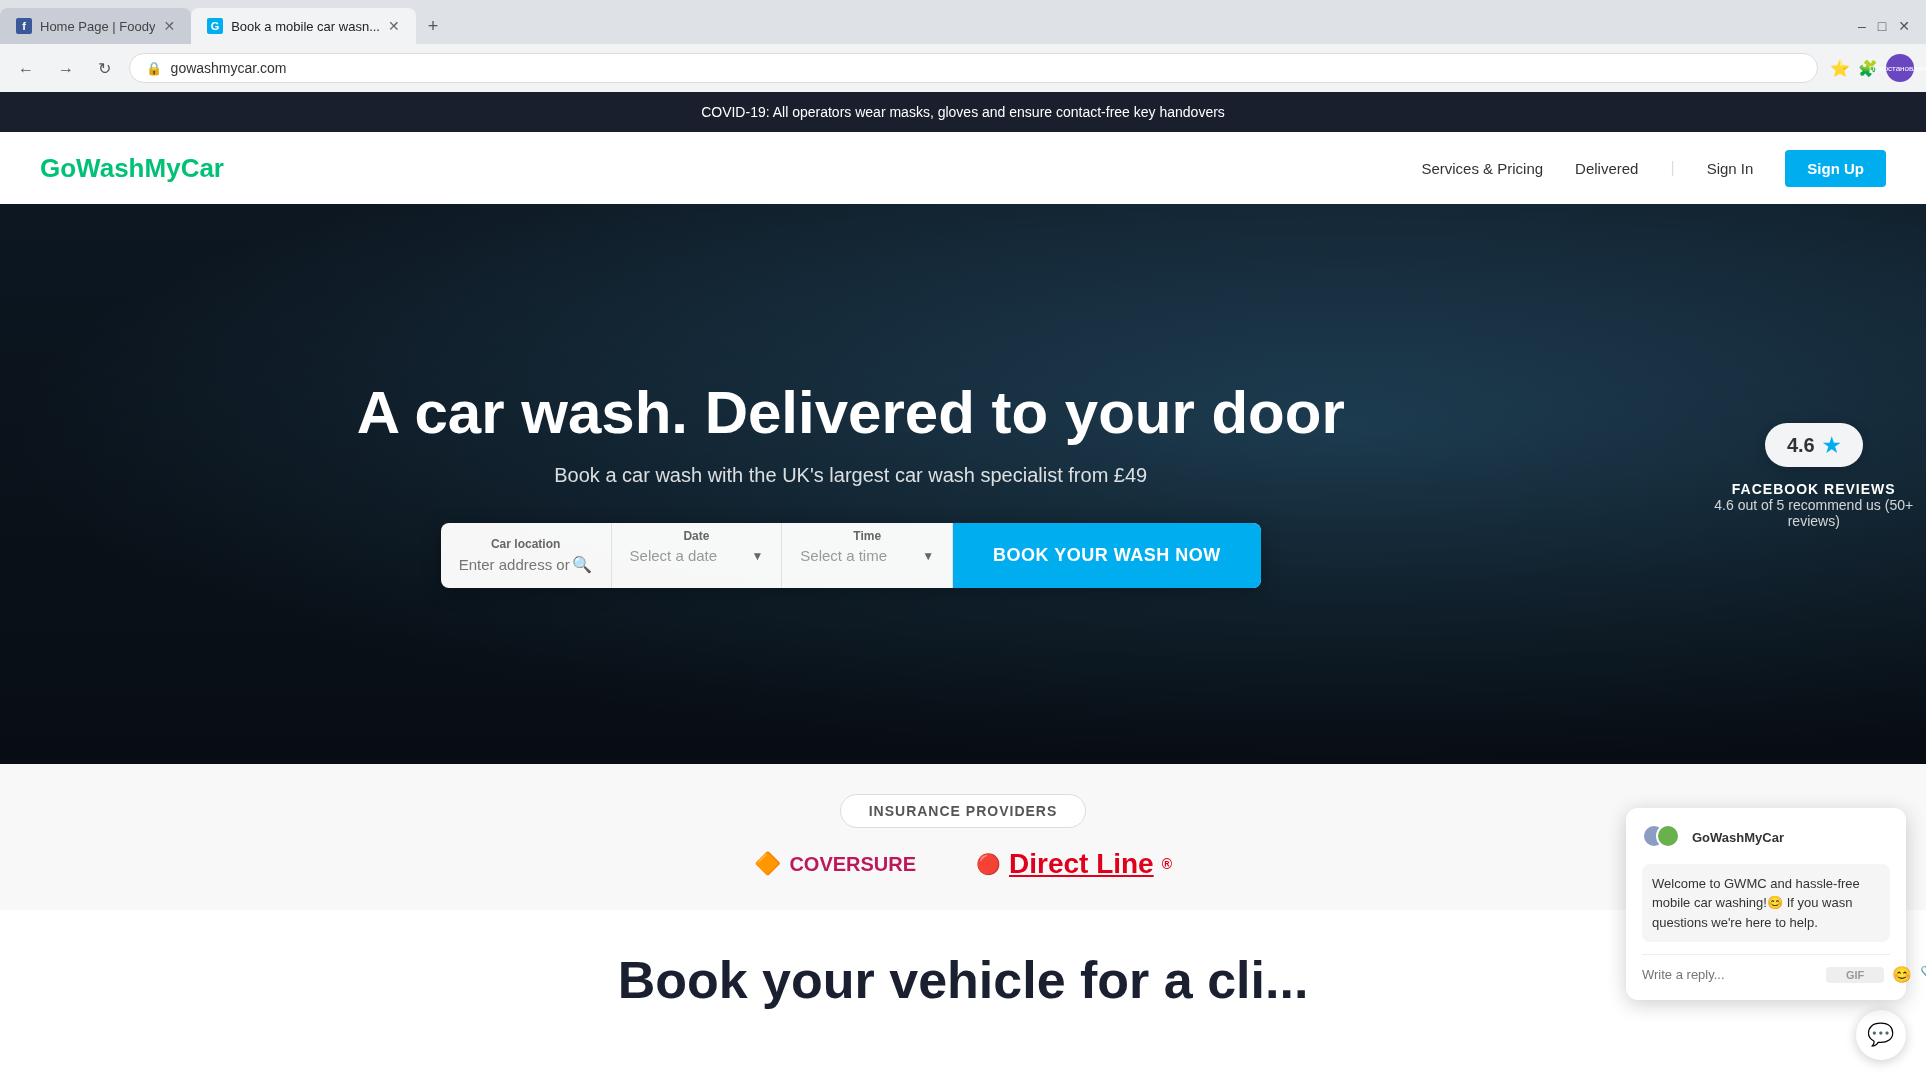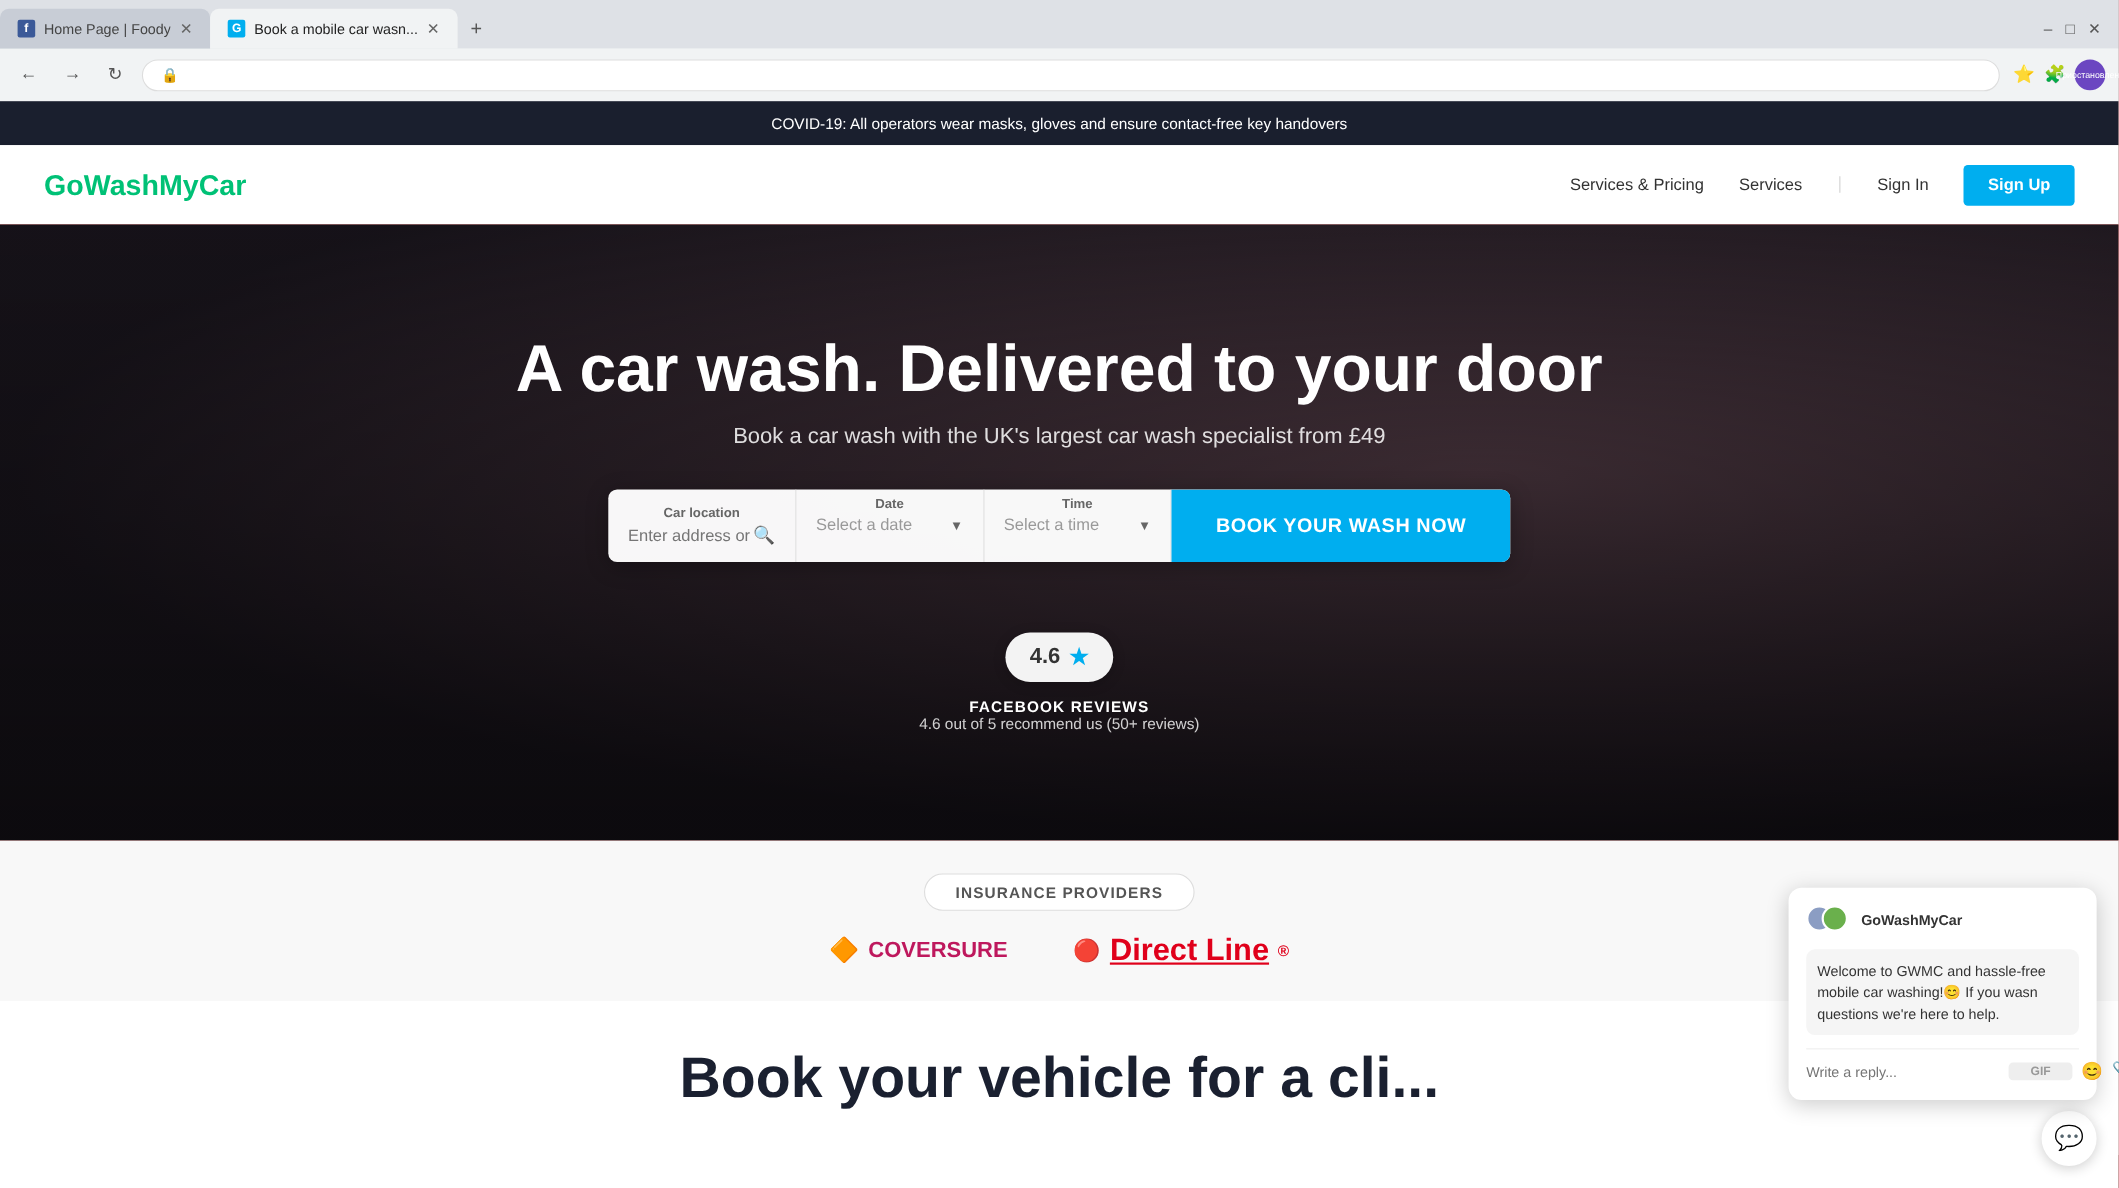--- a/index.html
+++ b/index.html
@@ -34,21 +34,21 @@
     
     .navbar { background: #fff; display: flex; align-items: center; padding: 0 40px; height: 72px; box-shadow: 0 1px 4px rgba(0,0,0,0.08); }
     .logo { font-size: 26px; font-weight: bold; color: #00aeef; font-family: Arial, sans-serif; }
     .logo span { color: #00c176; }
     .nav-links { display: flex; align-items: center; gap: 32px; margin-left: auto; }
     .nav-link { color: #333; font-size: 15px; text-decoration: none; cursor: pointer; }
     .nav-signin { color: #333; font-size: 15px; cursor: pointer; }
     .nav-signup { background: #00aeef; color: #fff; border: none; border-radius: 4px; padding: 10px 22px; font-size: 15px; cursor: pointer; font-weight: 600; }
 
     
-    .hero { position: relative; min-height: 560px; background: #7f1d1d; overflow: hidden; display: flex; flex-direction: column; align-items: center; justify-content: center; }
+    .hero { position: relative; min-height: 560px; background: #0369a1; overflow: hidden; display: flex; flex-direction: row; align-items: center; justify-content: center; }
     
     .hero-img-sim { position: absolute; top: 0; left: 0; width: 100%; height: 100%; background: radial-gradient(ellipse at 70% 40%, rgba(80,100,120,0.6) 0%, rgba(20,25,35,0.9) 70%); }
     .hero-content { position: relative; z-index: 2; text-align: center; padding: 40px 20px; width: 100%; }
     .hero-title { font-size: 60px; font-weight: 800; color: #fff; line-height: 1.1; margin-bottom: 18px; }
     .hero-subtitle { font-size: 20px; color: rgba(255,255,255,0.85); margin-bottom: 36px; }
     .booking-bar { background: rgba(255,255,255,0.97); border-radius: 8px; display: flex; align-items: stretch; max-width: 820px; margin: 0 auto; overflow: hidden; box-shadow: 0 4px 20px rgba(0,0,0,0.3); }
     .booking-field { flex: 1; padding: 14px 18px; border-right: 1px solid #e0e0e0; }
     .booking-field label { display: block; font-size: 12px; color: #666; font-weight: 600; margin-bottom: 4px; }
     .booking-field input { border: none; outline: none; font-size: 15px; color: #999; width: 100%; background: transparent; }
     .booking-field-inner { display: flex; align-items: center; }
@@ -122,20 +122,21 @@
       <button class="tab-ctrl-btn">□</button>
       <button class="tab-ctrl-btn">✕</button>
     </div>
   </div>
   <div class="address-bar-row">
     <button class="nav-btn">←</button>
     <button class="nav-btn">→</button>
     <button class="nav-btn">↻</button>
     <div class="address-bar">
       <span class="address-bar-icon">🔒</span>
+      <span class="address-text">gowashmycar.com</span>
     </div>
     <div class="address-bar-actions">
       <button class="addr-action-btn">⭐</button>
       <button class="addr-action-btn">🧩</button>
       <button class="addr-action-btn" style="background:#6b46c1; border-radius:50%; width:28px; height:28px; color:#fff; font-size:9px; display:flex; align-items:center; justify-content:center;">
         <span style="font-size:8px;">Приостановлена</span>
       </button>
     </div>
   </div>
 </div>
@@ -143,21 +144,21 @@
 <div class="covid-banner">
   <span>COVID-19: All operators wear masks, gloves and ensure contact-free key handovers</span>
 </div>
 
 <nav class="navbar">
   <div class="logo">
     <span class="logo-go">Go</span><span class="logo-wash">Wash</span><span class="logo-my">My</span><span class="logo-car">Car</span>
   </div>
   <div class="nav-links">
     <a class="nav-link">Services &amp; Pricing</a>
-    <a class="nav-link">Services</a>
+    <a class="nav-link">Delivered</a>
     <span style="color:#ddd;">|</span>
     <button class="nav-signin" style="background:none; border:none; cursor:pointer; font-size:15px;">Sign In</button>
     <button class="nav-signup">Sign Up</button>
   </div>
 </nav>
 
 <div class="hero">
   <div class="hero-img-sim"></div>
 
   <div style="position:absolute; top:0; left:0; width:100%; height:100%; background: linear-gradient(to bottom, rgba(0,0,0,0.3) 0%, rgba(0,0,0,0.6) 100%); z-index:1;"></div>

